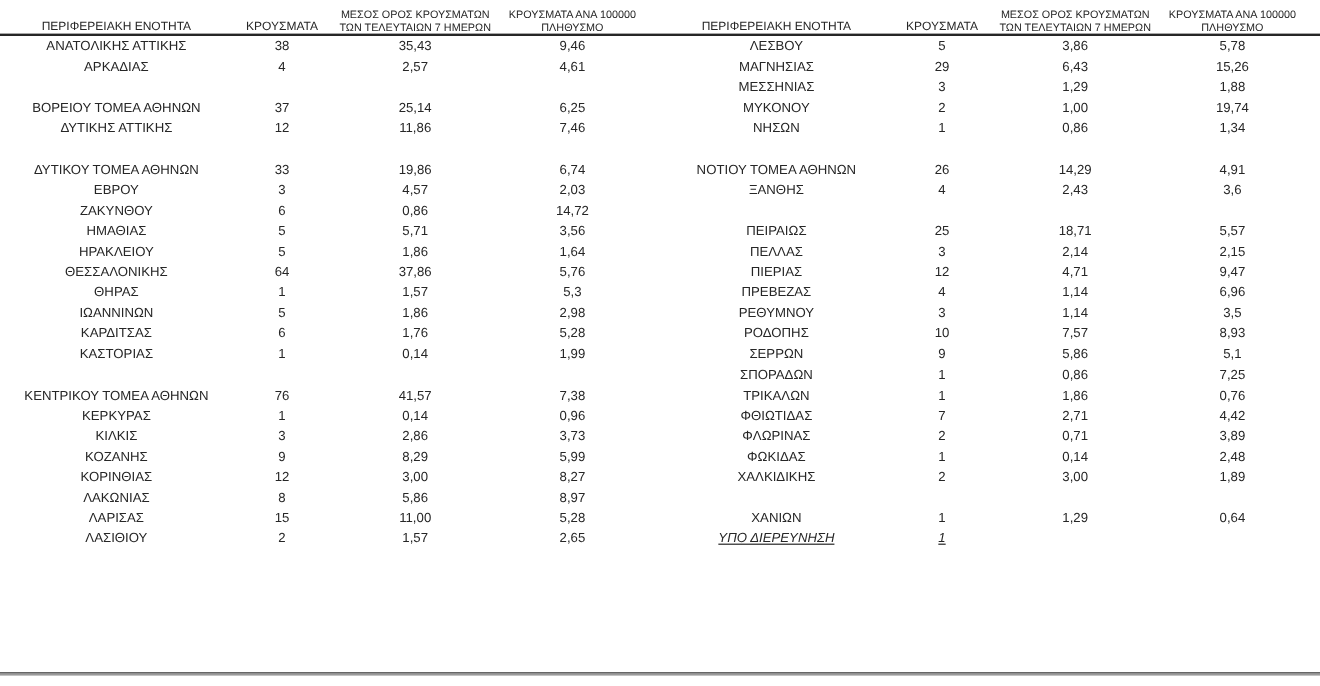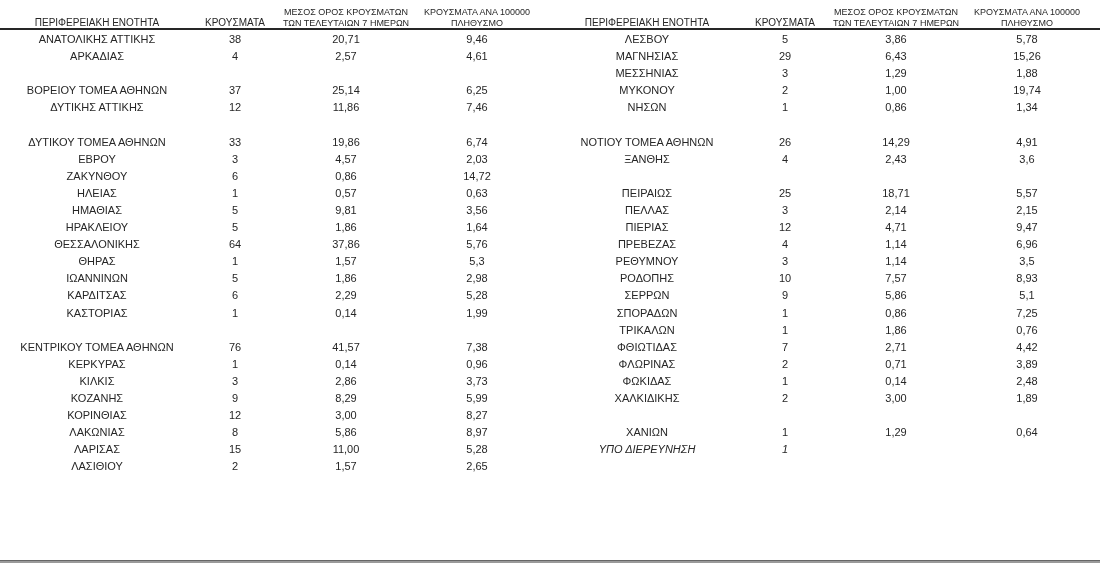--- a/index.html
+++ b/index.html
@@ -55,21 +55,21 @@
     height: 17.1px;
     line-height: 17.1px;
     padding: 0;
     font-size: 11px;
     text-align: center;
     color: #262626;
     white-space: nowrap;
     overflow: hidden;
   }
   tr.spacer td { height: 17.1px; }
-  tr.italic td { font-style: italic; }
+  tr.italic td { font-style: italic; text-decoration: underline; }
 
   .header-rule {
     position: absolute;
     left: 0;
     top: 28px;
     width: 1100px;
     height: 2px;
     background: #262626;
   }
   .bottom-rule {
@@ -107,21 +107,21 @@
           <th>
             <span class="h-small">ΚΡΟΥΣΜΑΤΑ ΑΝΑ 100000</span>
             <span class="h-small">ΠΛΗΘΥΣΜΟ</span>
           </th>
         </tr>
       </thead>
       <tbody>
           <tr>
             <td>ΑΝΑΤΟΛΙΚΗΣ ΑΤΤΙΚΗΣ</td>
             <td>38</td>
-            <td>20,71</td>
+            <td>35,43</td>
             <td>9,46</td>
           </tr>
           <tr>
             <td>ΑΡΚΑΔΙΑΣ</td>
             <td>4</td>
             <td>2,57</td>
             <td>4,61</td>
           </tr>
           <tr class="spacer">
             <td></td>
@@ -159,29 +159,23 @@
             <td>4,57</td>
             <td>2,03</td>
           </tr>
           <tr>
             <td>ΖΑΚΥΝΘΟΥ</td>
             <td>6</td>
             <td>0,86</td>
             <td>14,72</td>
           </tr>
           <tr>
-            <td>ΗΛΕΙΑΣ</td>
-            <td>1</td>
-            <td>0,57</td>
-            <td>0,63</td>
-          </tr>
-          <tr>
             <td>ΗΜΑΘΙΑΣ</td>
             <td>5</td>
-            <td>9,81</td>
+            <td>5,71</td>
             <td>3,56</td>
           </tr>
           <tr>
             <td>ΗΡΑΚΛΕΙΟΥ</td>
             <td>5</td>
             <td>1,86</td>
             <td>1,64</td>
           </tr>
           <tr>
             <td>ΘΕΣΣΑΛΟΝΙΚΗΣ</td>
@@ -197,21 +191,21 @@
           </tr>
           <tr>
             <td>ΙΩΑΝΝΙΝΩΝ</td>
             <td>5</td>
             <td>1,86</td>
             <td>2,98</td>
           </tr>
           <tr>
             <td>ΚΑΡΔΙΤΣΑΣ</td>
             <td>6</td>
-            <td>2,29</td>
+            <td>1,76</td>
             <td>5,28</td>
           </tr>
           <tr>
             <td>ΚΑΣΤΟΡΙΑΣ</td>
             <td>1</td>
             <td>0,14</td>
             <td>1,99</td>
           </tr>
           <tr class="spacer">
             <td></td>

